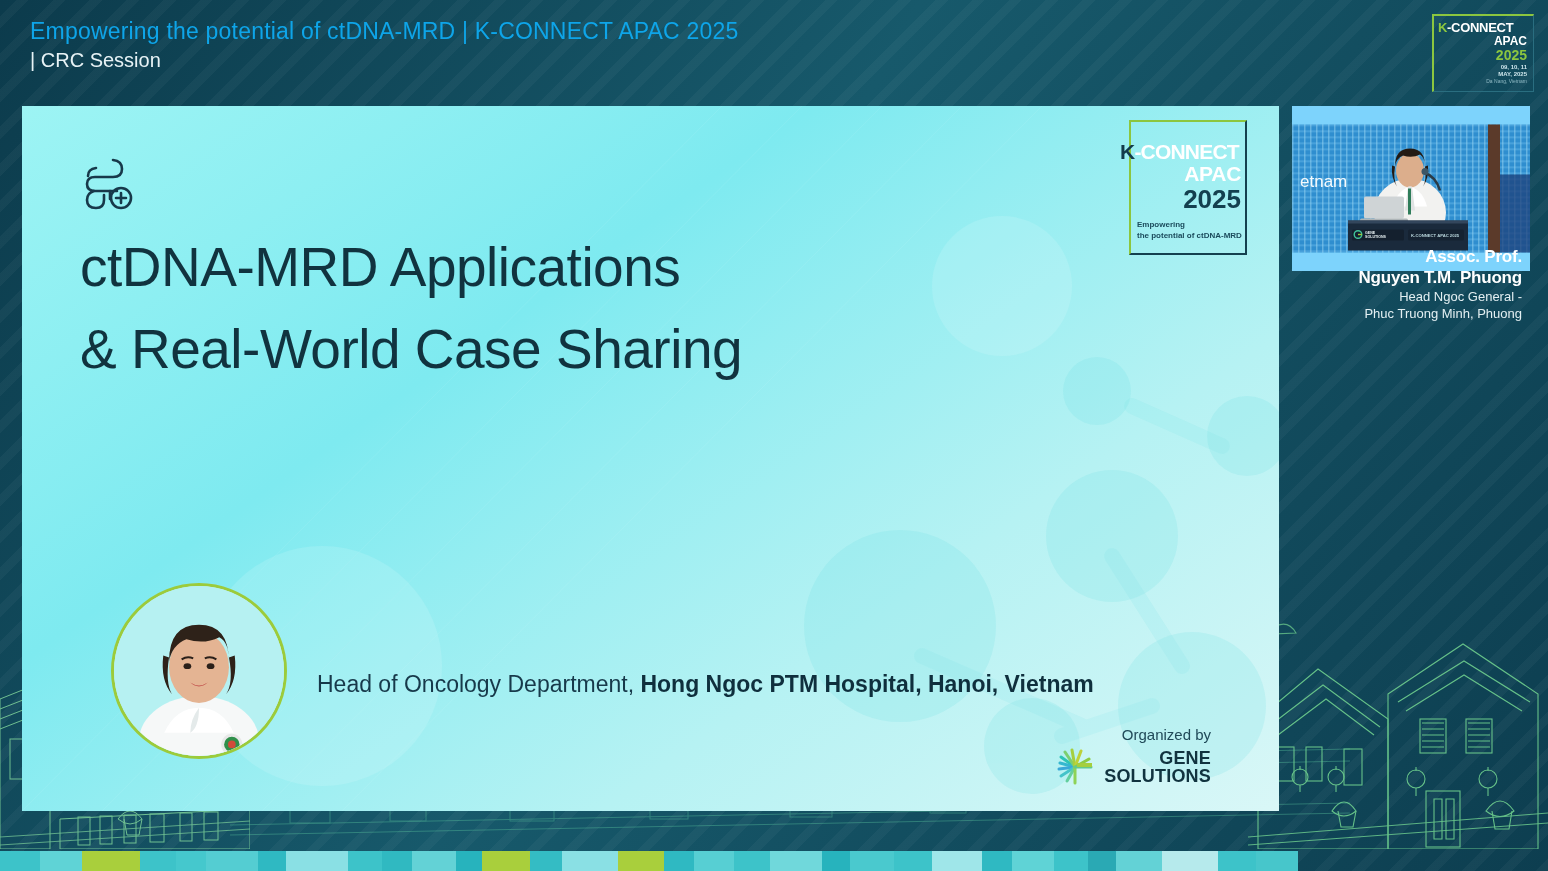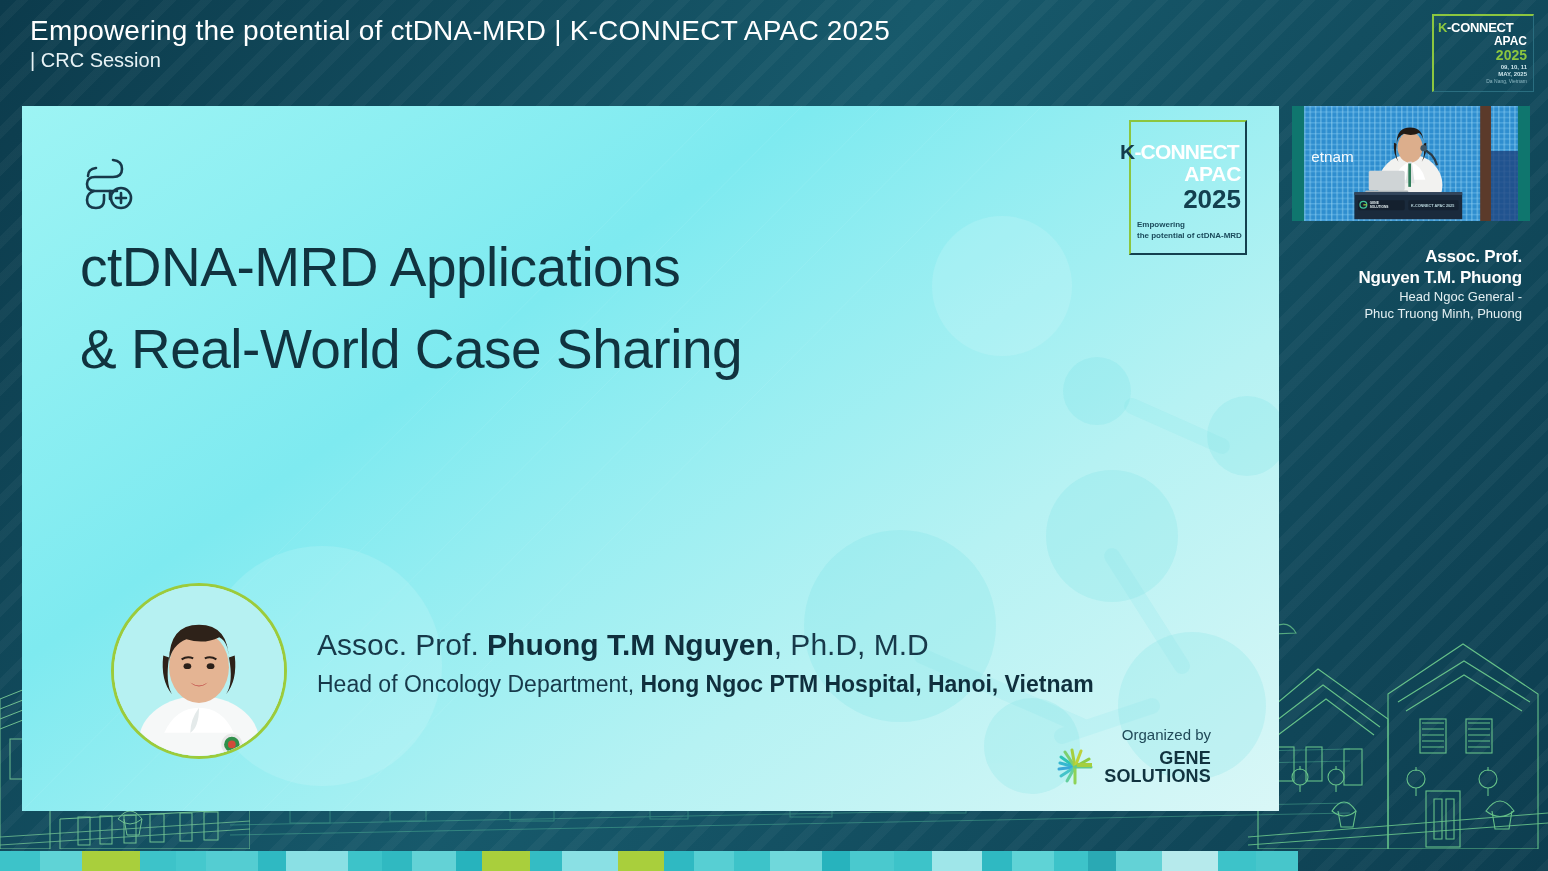--- a/index.html
+++ b/index.html
@@ -25,21 +25,21 @@
   #skyline-right { right:0; width:300px; height:250px; }
   #skyline-left  { left:0;  width:250px; height:180px; }
   #skyline-mid   { left:230px; width:1120px; height:120px; bottom:22px; opacity:.55; }
 
   
   #header-bar {
     position:absolute; left:0; top:0; width:1548px; height:100px;
     padding:16px 0 0 30px;
   }
   #header-title {
-    color:#ffffff; font-size:28px; font-weight:400; letter-spacing:.2px;
+    color:#0ea5e9; font-size:23px; font-weight:400; letter-spacing:.2px;
     line-height:30px; white-space:nowrap;
   }
   #header-subtitle {
     color:#e8f3f6; font-size:20px; font-weight:400; line-height:28px;
   }
 
   
   #header-logo {
     position:absolute; right:14px; top:14px; width:102px; height:78px;
   }
@@ -109,21 +109,21 @@
 
   
   #organized-block { position:absolute; right:68px; bottom:24px; text-align:right; }
   #organized-label { font-size:15px; color:#214a59; margin-bottom:4px; }
   #gs-logo-row { display:flex; align-items:center; gap:9px; }
   #gs-mark { width:40px; height:40px; }
   #gs-wordmark { font-size:18px; font-weight:700; color:#11333f; line-height:18px; letter-spacing:.2px; }
 
   
   #video-panel { position:absolute; left:1292px; top:106px; width:238px; height:230px; }
-  #video-frame { position:absolute; left:0; top:0; width:238px; height:115px; overflow:hidden; background:#0f766e; }
+  #video-frame { position:absolute; left:0; top:0; width:238px; height:165px; overflow:hidden; background:#7dd3fc; }
   #video-frame svg { display:block; width:100%; height:100%; }
   #video-caption { position:absolute; left:0; top:140px; width:238px; text-align:right; padding-right:8px; }
   #caption-title { color:#ffffff; font-size:17px; font-weight:700; line-height:21px; letter-spacing:-.2px; }
   #caption-sub { color:#e3eff2; font-size:13px; font-weight:400; line-height:17px; }
 
   
   #color-strip { position:absolute; left:0; bottom:0; width:1548px; height:20px; display:flex; }
   #color-strip span { display:block; height:100%; }
 </style>
 </head>
@@ -291,23 +291,20 @@
       <ellipse cx="100" cy="83" rx="4" ry="3" fill="#2b201a"></ellipse>
       <path d="M70 76 q6 -4 12 -1 M94 75 q6 -3 12 1" stroke="#2b201a" stroke-width="2" fill="none"></path>
       <path d="M79 100 q9 6 18 0 q-9 8 -18 0z" fill="#c4564f"></path>
       <circle cx="122" cy="164" r="11" fill="#e8e8e8"></circle>
       <circle cx="122" cy="164" r="8" fill="#2f8f4a"></circle>
       <circle cx="122" cy="164" r="4" fill="#d14b3a"></circle>
     </svg>
   </div>
 
   <div id="presenter-text">
-    <div id="presenter-name">
-      <span>Assoc. Prof. </span><b>Phuong T.M Nguyen</b><span>, Ph.D, M.D</span>
-    </div>
     <div id="presenter-role">
       <span>Head of Oncology Department, </span><b>Hong Ngoc PTM Hospital, Hanoi, Vietnam</b>
     </div>
   </div>
 
   <div id="organized-block">
     <div id="organized-label">Organized by</div>
     <div id="gs-logo-row">
       <svg id="gs-mark" viewBox="0 0 40 40">
         <g stroke-linecap="round">

